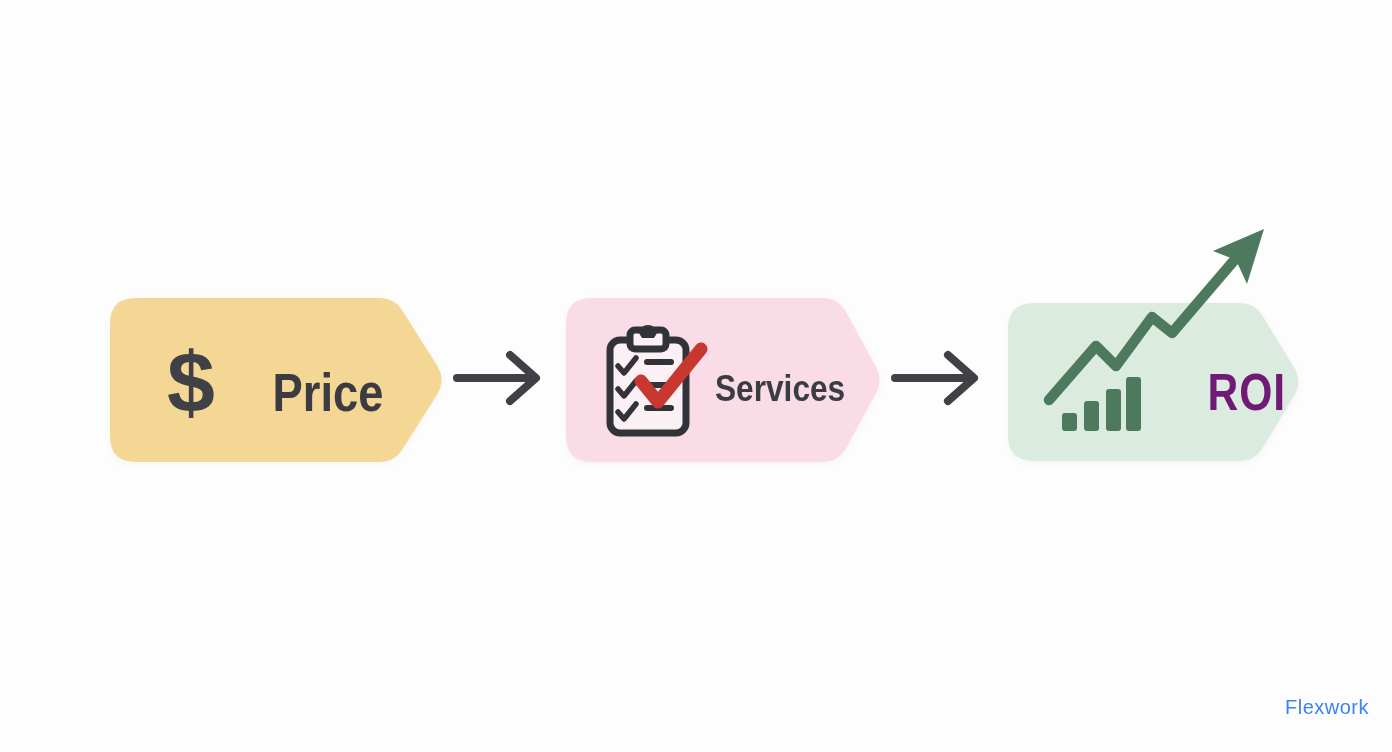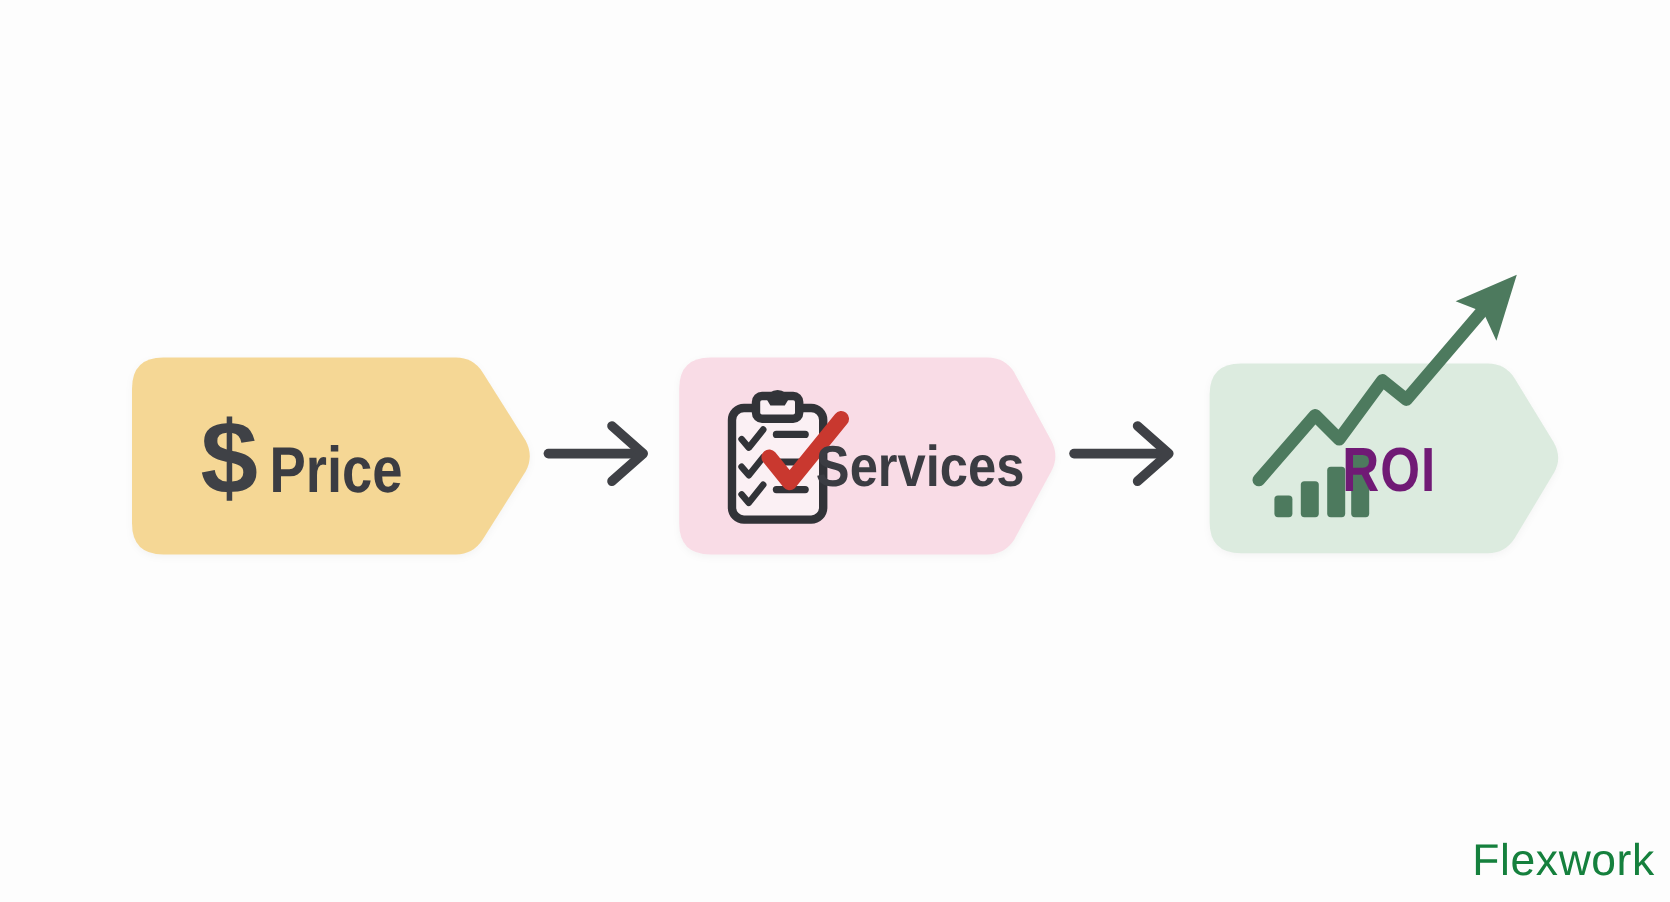--- a/index.html
+++ b/index.html
@@ -18,43 +18,43 @@
   .layer {
     position: absolute;
     inset: 0;
     width: 1392px;
     height: 752px;
   }
   .label {
     position: absolute;
     display: flex;
     align-items: center;
-    justify-content: flex-start;
+    justify-content: flex-end;
     color: #3b3c42;
     font-weight: 600;
     white-space: nowrap;
   }
   .label .tx { display: inline-block; transform-origin: center; }
   .price-label   { left: 214px; top: 360px; width: 180px; height: 64px; font-size: 54px; }
   .price-label .tx { transform: scaleX(0.84); }
-  .services-label{ left: 668px; top: 360px; width: 200px; height: 58px; font-size: 48px; }
+  .services-label{ left: 654px; top: 360px; width: 200px; height: 58px; font-size: 36px; }
   .services-label .tx { transform: scaleX(0.88); }
   .roi-label     { left: 1110px; top: 362px; width: 184px; height: 60px; font-size: 52px; color: #701a75; letter-spacing: 1px; }
   .roi-label .tx { transform: scaleX(0.82); }
   .dollar-glyph {
     position: absolute;
     left: 132px; top: 325px; width: 118px; height: 115px;
     display: flex; align-items: center; justify-content: center;
     font-size: 86px; font-weight: 600; color: #3f4146;
   }
   .watermark {
     position: absolute;
-    right: 13px; top: 696px;
-    font-size: 37px;
-    color: #15803d;
+    right: 23px; top: 696px;
+    font-size: 20px;
+    color: #3b82f6;
     font-weight: 400;
     letter-spacing: 0.5px;
   }
   .tag-shape { filter: drop-shadow(0 2px 3px rgba(0,0,0,0.04)); }
 </style>
 </head>
 <body>
 
 <div class="stage">
 

